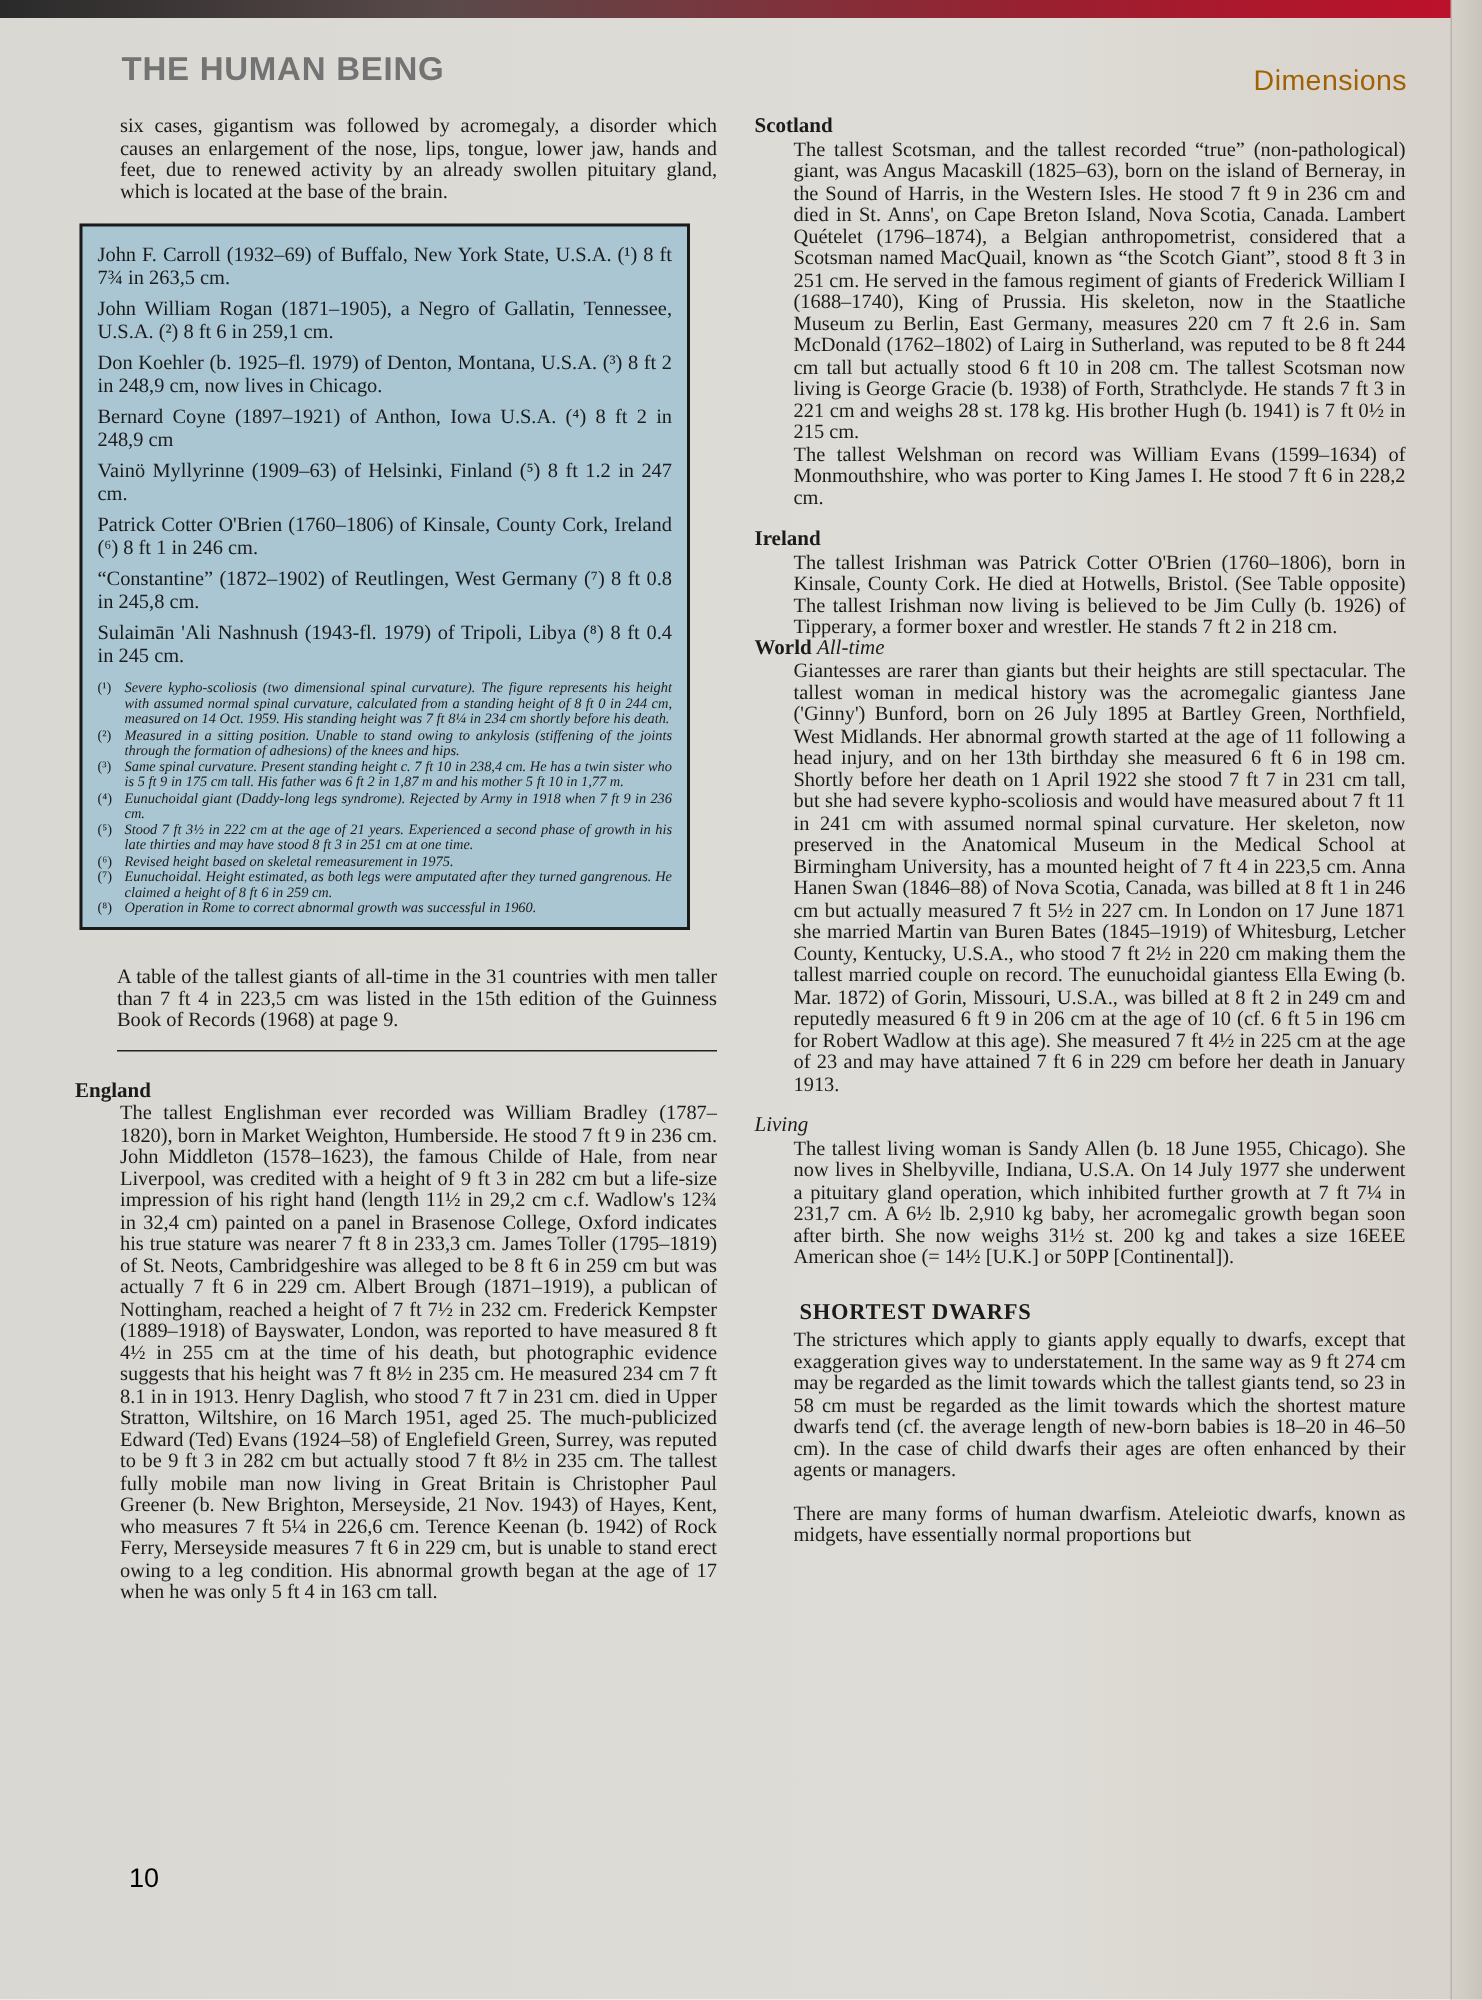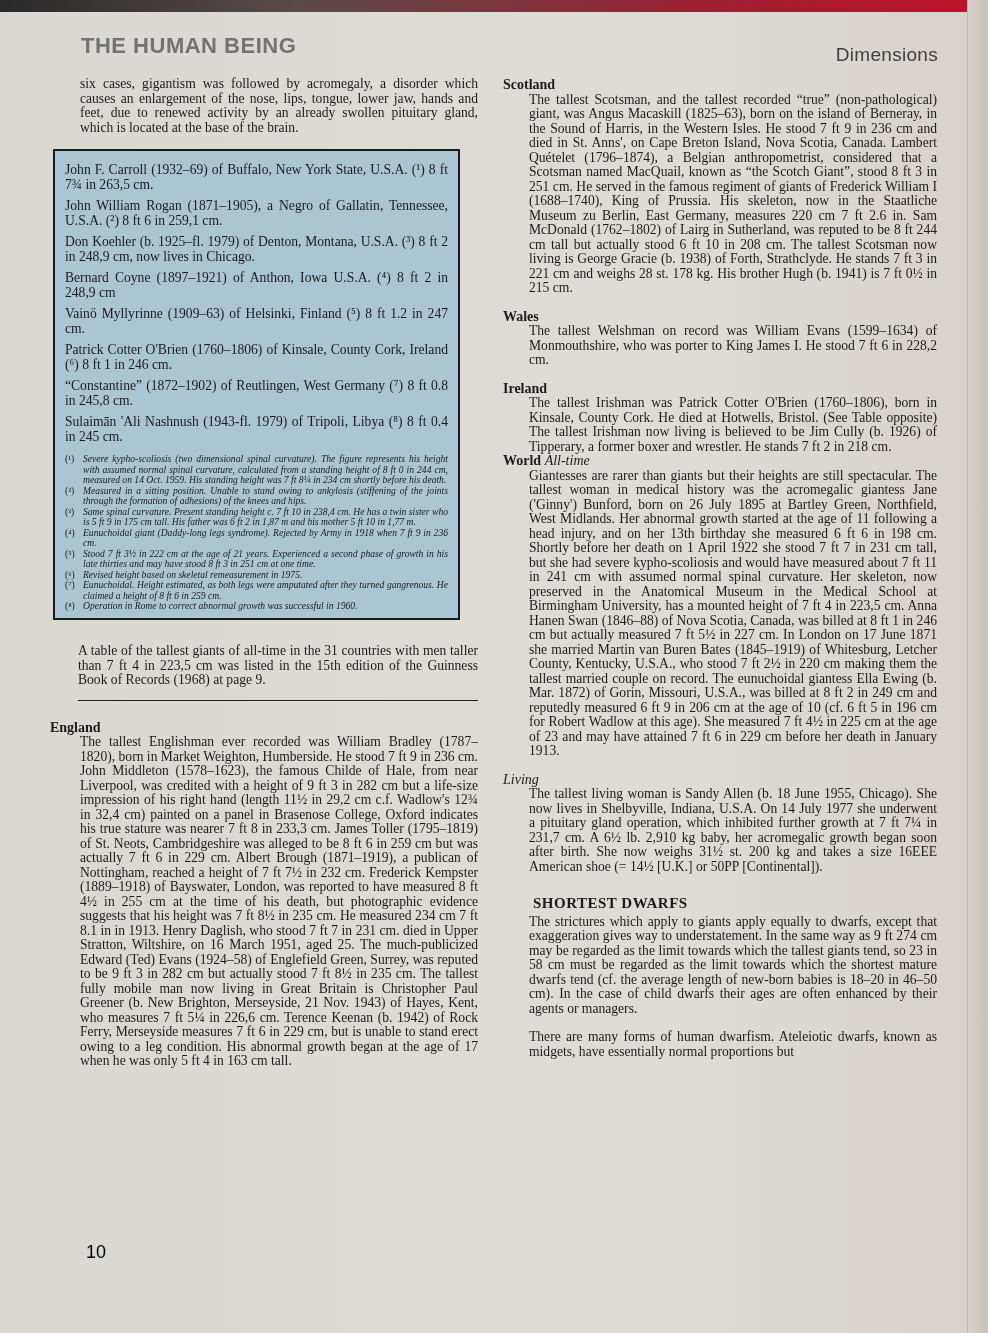--- a/index.html
+++ b/index.html
@@ -19,21 +19,21 @@
     border-left: 1px solid #b9b3aa;
   }
   .running-head-left {
     position: absolute; left: 81px; top: 33px;
     font-family: "Liberation Sans", "DejaVu Sans", sans-serif;
     font-weight: bold; font-size: 22px; letter-spacing: 0.5px; color: #737373;
   }
   .running-head-right {
     position: absolute; right: 50px; top: 44px;
     font-family: "Liberation Sans", "DejaVu Sans", sans-serif;
-    font-size: 19px; color: #404040; letter-spacing: 0.3px;
+    font-size: 19px; color: #a16207; letter-spacing: 0.3px;
   }
   .col { position: absolute; font-size: 13.6px; line-height: 14.5px; text-align: justify; }
   .col-left { left: 63px; top: 77px; width: 415px; }
   .col-right { left: 503px; top: 78px; width: 434px; }
   .indent { padding-left: 26px; }
   p { margin: 0; }
   .para-top { padding-left: 17px; }
   .infobox {
     background: #a9c6d2;
     border: 2px solid #1a1a1a;
@@ -121,21 +121,20 @@
   <div class="rule"></div>
 
   <div class="section-head" style="margin-left:-13px;">England</div>
   <p class="para-top">The tallest Englishman ever recorded was William Bradley (1787–1820), born in Market Weighton, Humberside. He stood 7 ft 9 in 236 cm. John Middleton (1578–1623), the famous Childe of Hale, from near Liverpool, was credited with a height of 9 ft 3 in 282 cm but a life-size impression of his right hand (length 11½ in 29,2 cm c.f. Wadlow's 12¾ in 32,4 cm) painted on a panel in Brasenose College, Oxford indicates his true stature was nearer 7 ft 8 in 233,3 cm. James Toller (1795–1819) of St. Neots, Cambridgeshire was alleged to be 8 ft 6 in 259 cm but was actually 7 ft 6 in 229 cm. Albert Brough (1871–1919), a publican of Nottingham, reached a height of 7 ft 7½ in 232 cm. Frederick Kempster (1889–1918) of Bayswater, London, was reported to have measured 8 ft 4½ in 255 cm at the time of his death, but photographic evidence suggests that his height was 7 ft 8½ in 235 cm. He measured 234 cm 7 ft 8.1 in in 1913. Henry Daglish, who stood 7 ft 7 in 231 cm. died in Upper Stratton, Wiltshire, on 16 March 1951, aged 25. The much-publicized Edward (Ted) Evans (1924–58) of Englefield Green, Surrey, was reputed to be 9 ft 3 in 282 cm but actually stood 7 ft 8½ in 235 cm. The tallest fully mobile man now living in Great Britain is Christopher Paul Greener (b. New Brighton, Merseyside, 21 Nov. 1943) of Hayes, Kent, who measures 7 ft 5¼ in 226,6 cm. Terence Keenan (b. 1942) of Rock Ferry, Merseyside measures 7 ft 6 in 229 cm, but is unable to stand erect owing to a leg condition. His abnormal growth began at the age of 17 when he was only 5 ft 4 in 163 cm tall.</p>
 </div>
 
 <div class="col col-right">
   <div class="section-head" style="margin-top:0;">Scotland</div>
   <p class="indent">The tallest Scotsman, and the tallest recorded “true” (non-pathological) giant, was Angus Macaskill (1825–63), born on the island of Berneray, in the Sound of Harris, in the Western Isles. He stood 7 ft 9 in 236 cm and died in St. Anns', on Cape Breton Island, Nova Scotia, Canada. Lambert Quételet (1796–1874), a Belgian anthropometrist, considered that a Scotsman named MacQuail, known as “the Scotch Giant”, stood 8 ft 3 in 251 cm. He served in the famous regiment of giants of Frederick William I (1688–1740), King of Prussia. His skeleton, now in the Staatliche Museum zu Berlin, East Germany, measures 220 cm 7 ft 2.6 in. Sam McDonald (1762–1802) of Lairg in Sutherland, was reputed to be 8 ft 244 cm tall but actually stood 6 ft 10 in 208 cm. The tallest Scotsman now living is George Gracie (b. 1938) of Forth, Strathclyde. He stands 7 ft 3 in 221 cm and weighs 28 st. 178 kg. His brother Hugh (b. 1941) is 7 ft 0½ in 215 cm.</p>
 
-  <div class="section-head">Wales</div>
   <p class="indent">The tallest Welshman on record was William Evans (1599–1634) of Monmouthshire, who was porter to King James I. He stood 7 ft 6 in 228,2 cm.</p>
 
   <div class="section-head">Ireland</div>
   <p class="indent">The tallest Irishman was Patrick Cotter O'Brien (1760–1806), born in Kinsale, County Cork. He died at Hotwells, Bristol. (See Table opposite) The tallest Irishman now living is believed to be Jim Cully (b. 1926) of Tipperary, a former boxer and wrestler. He stands 7 ft 2 in 218 cm.</p>
 
   <div style="font-size:14px;">
     <b>World</b>
     <i>All-time</i>
   </div>
   <p class="indent">Giantesses are rarer than giants but their heights are still spectacular. The tallest woman in medical history was the acromegalic giantess Jane ('Ginny') Bunford, born on 26 July 1895 at Bartley Green, Northfield, West Midlands. Her abnormal growth started at the age of 11 following a head injury, and on her 13th birthday she measured 6 ft 6 in 198 cm. Shortly before her death on 1 April 1922 she stood 7 ft 7 in 231 cm tall, but she had severe kypho-scoliosis and would have measured about 7 ft 11 in 241 cm with assumed normal spinal curvature. Her skeleton, now preserved in the Anatomical Museum in the Medical School at Birmingham University, has a mounted height of 7 ft 4 in 223,5 cm. Anna Hanen Swan (1846–88) of Nova Scotia, Canada, was billed at 8 ft 1 in 246 cm but actually measured 7 ft 5½ in 227 cm. In London on 17 June 1871 she married Martin van Buren Bates (1845–1919) of Whitesburg, Letcher County, Kentucky, U.S.A., who stood 7 ft 2½ in 220 cm making them the tallest married couple on record. The eunuchoidal giantess Ella Ewing (b. Mar. 1872) of Gorin, Missouri, U.S.A., was billed at 8 ft 2 in 249 cm and reputedly measured 6 ft 9 in 206 cm at the age of 10 (cf. 6 ft 5 in 196 cm for Robert Wadlow at this age). She measured 7 ft 4½ in 225 cm at the age of 23 and may have attained 7 ft 6 in 229 cm before her death in January 1913.</p>

